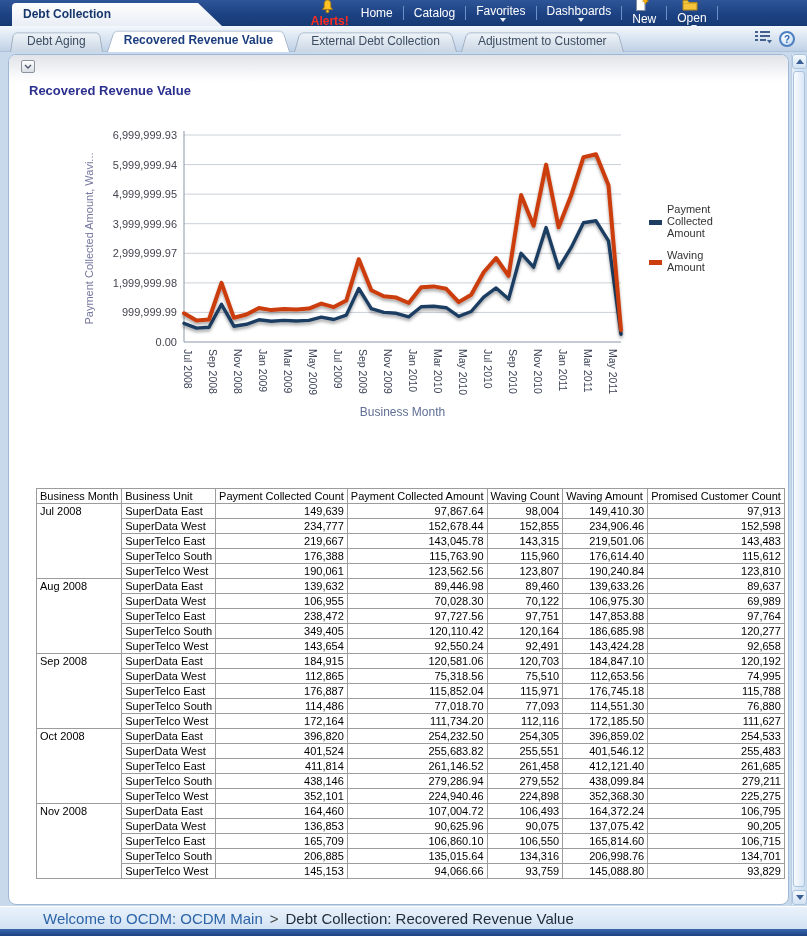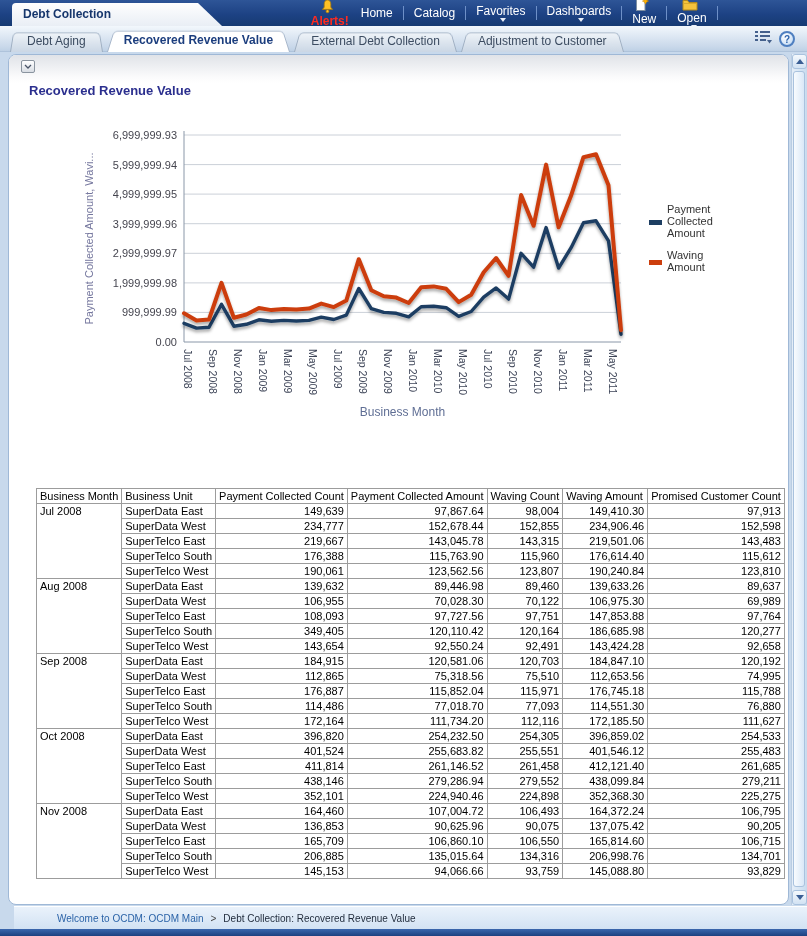--- a/index.html
+++ b/index.html
@@ -134,21 +134,21 @@
     background:linear-gradient(to right,#F8FBFE,#DAE8F7);
     border:1px solid #A9C2DE; border-radius:3px; cursor:grab;
   }
 
   
   #breadcrumb-bar {
     position:absolute; left:0; right:0; top:906px; height:23px;
     background:linear-gradient(#EAF2FB,#D2E2F3);
     border-top:1px solid #FFFFFF;
     display:flex; align-items:center; padding-left:43px;
-    font-size:10px; color:#333;margin-left:14px;
+    font-size:15px; color:#333;
   }
   #breadcrumb-link { color:#2C64A8; cursor:pointer; }
   #breadcrumb-sep { margin:0 7px; color:#444; }
   #breadcrumb-current { color:#1F2A3A; }
   #footer-bar {
     position:absolute; left:0; right:0; bottom:0; height:7px;
     background:linear-gradient(#3A67AD,#1C4080);
   }
 </style>
 </head>
@@ -378,21 +378,21 @@
         <tr>
           <td>SuperData West</td>
           <td class="num">106,955</td>
           <td class="num">70,028.30</td>
           <td class="num">70,122</td>
           <td class="num">106,975.30</td>
           <td class="num">69,989</td>
         </tr>
         <tr>
           <td>SuperTelco East</td>
-          <td class="num">108,093</td>
+          <td class="num">238,472</td>
           <td class="num">97,727.56</td>
           <td class="num">97,751</td>
           <td class="num">147,853.88</td>
           <td class="num">97,764</td>
         </tr>
         <tr>
           <td>SuperTelco South</td>
           <td class="num">349,405</td>
           <td class="num">120,110.42</td>
           <td class="num">120,164</td>

